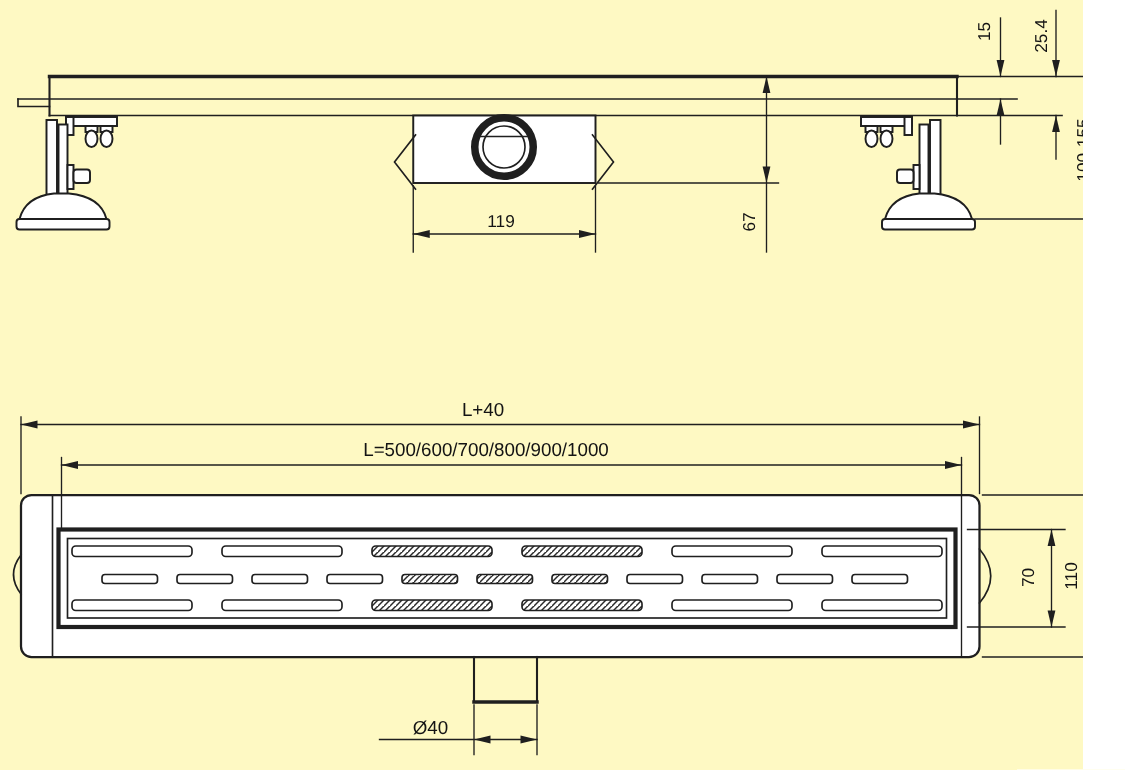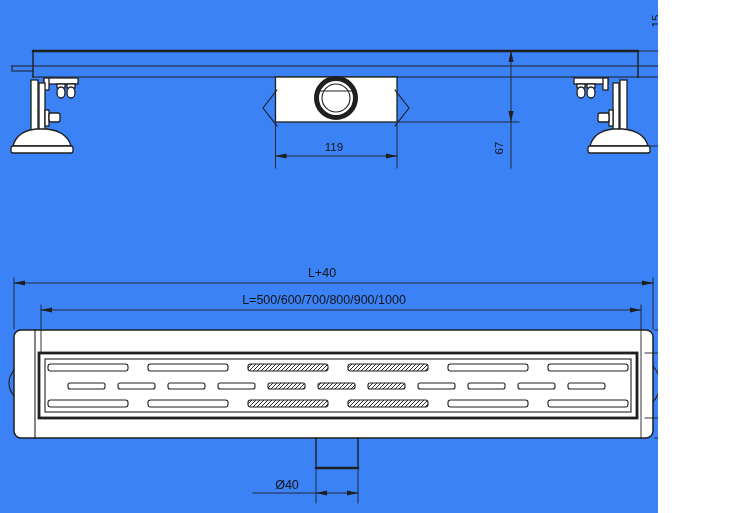--- a/index.html
+++ b/index.html
@@ -1,16 +1,16 @@
 <!DOCTYPE html>
 <html><head>
 <meta charset="utf-8">
 <style>
   html,body{margin:0;padding:0;background:#ffffff;}
-  .stage{position:relative;width:658px;height:513px;background:#3b82f6;overflow:hidden;}
+  .stage{position:relative;width:722px;height:513px;background:#fef9c3;overflow:hidden;}
   svg{display:block;}
   .ln   {stroke:#1f1f1f;stroke-width:1.4;fill:none;stroke-linecap:square;}
   .thick{stroke:#1f1f1f;stroke-width:2.3;fill:none;stroke-linecap:square;}
   .frame{stroke:#1f1f1f;stroke-width:2.8;fill:#ffffff;}
   .med  {stroke:#1f1f1f;stroke-width:1.1;fill:none;stroke-linecap:square;}
   .thin {stroke:#1f1f1f;stroke-width:0.9;fill:none;stroke-linecap:square;}
   .pw   {fill:#ffffff;stroke:#1f1f1f;stroke-width:1.3;}
   .ring {fill:none;stroke:#1f1f1f;stroke-width:5;}
   .arr  {fill:#1f1f1f;stroke:none;}
   .slot {fill:#ffffff;stroke:#1f1f1f;stroke-width:1.1;}

